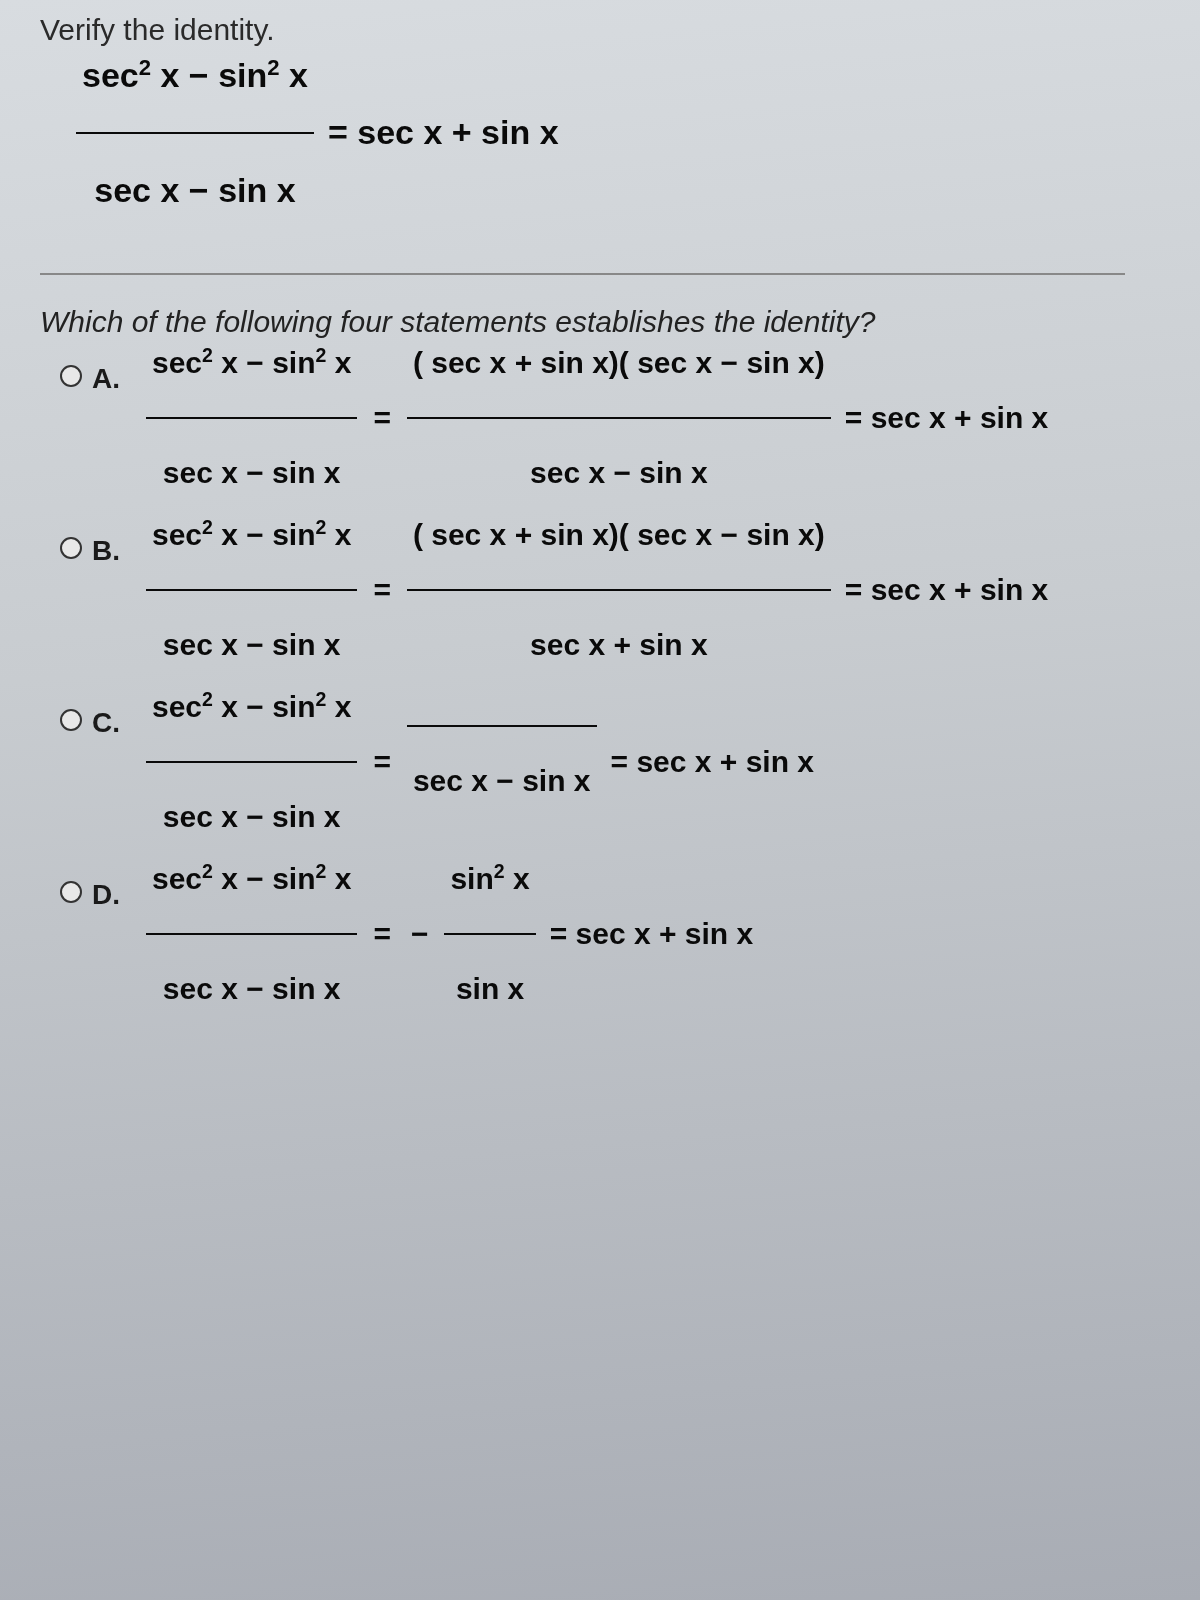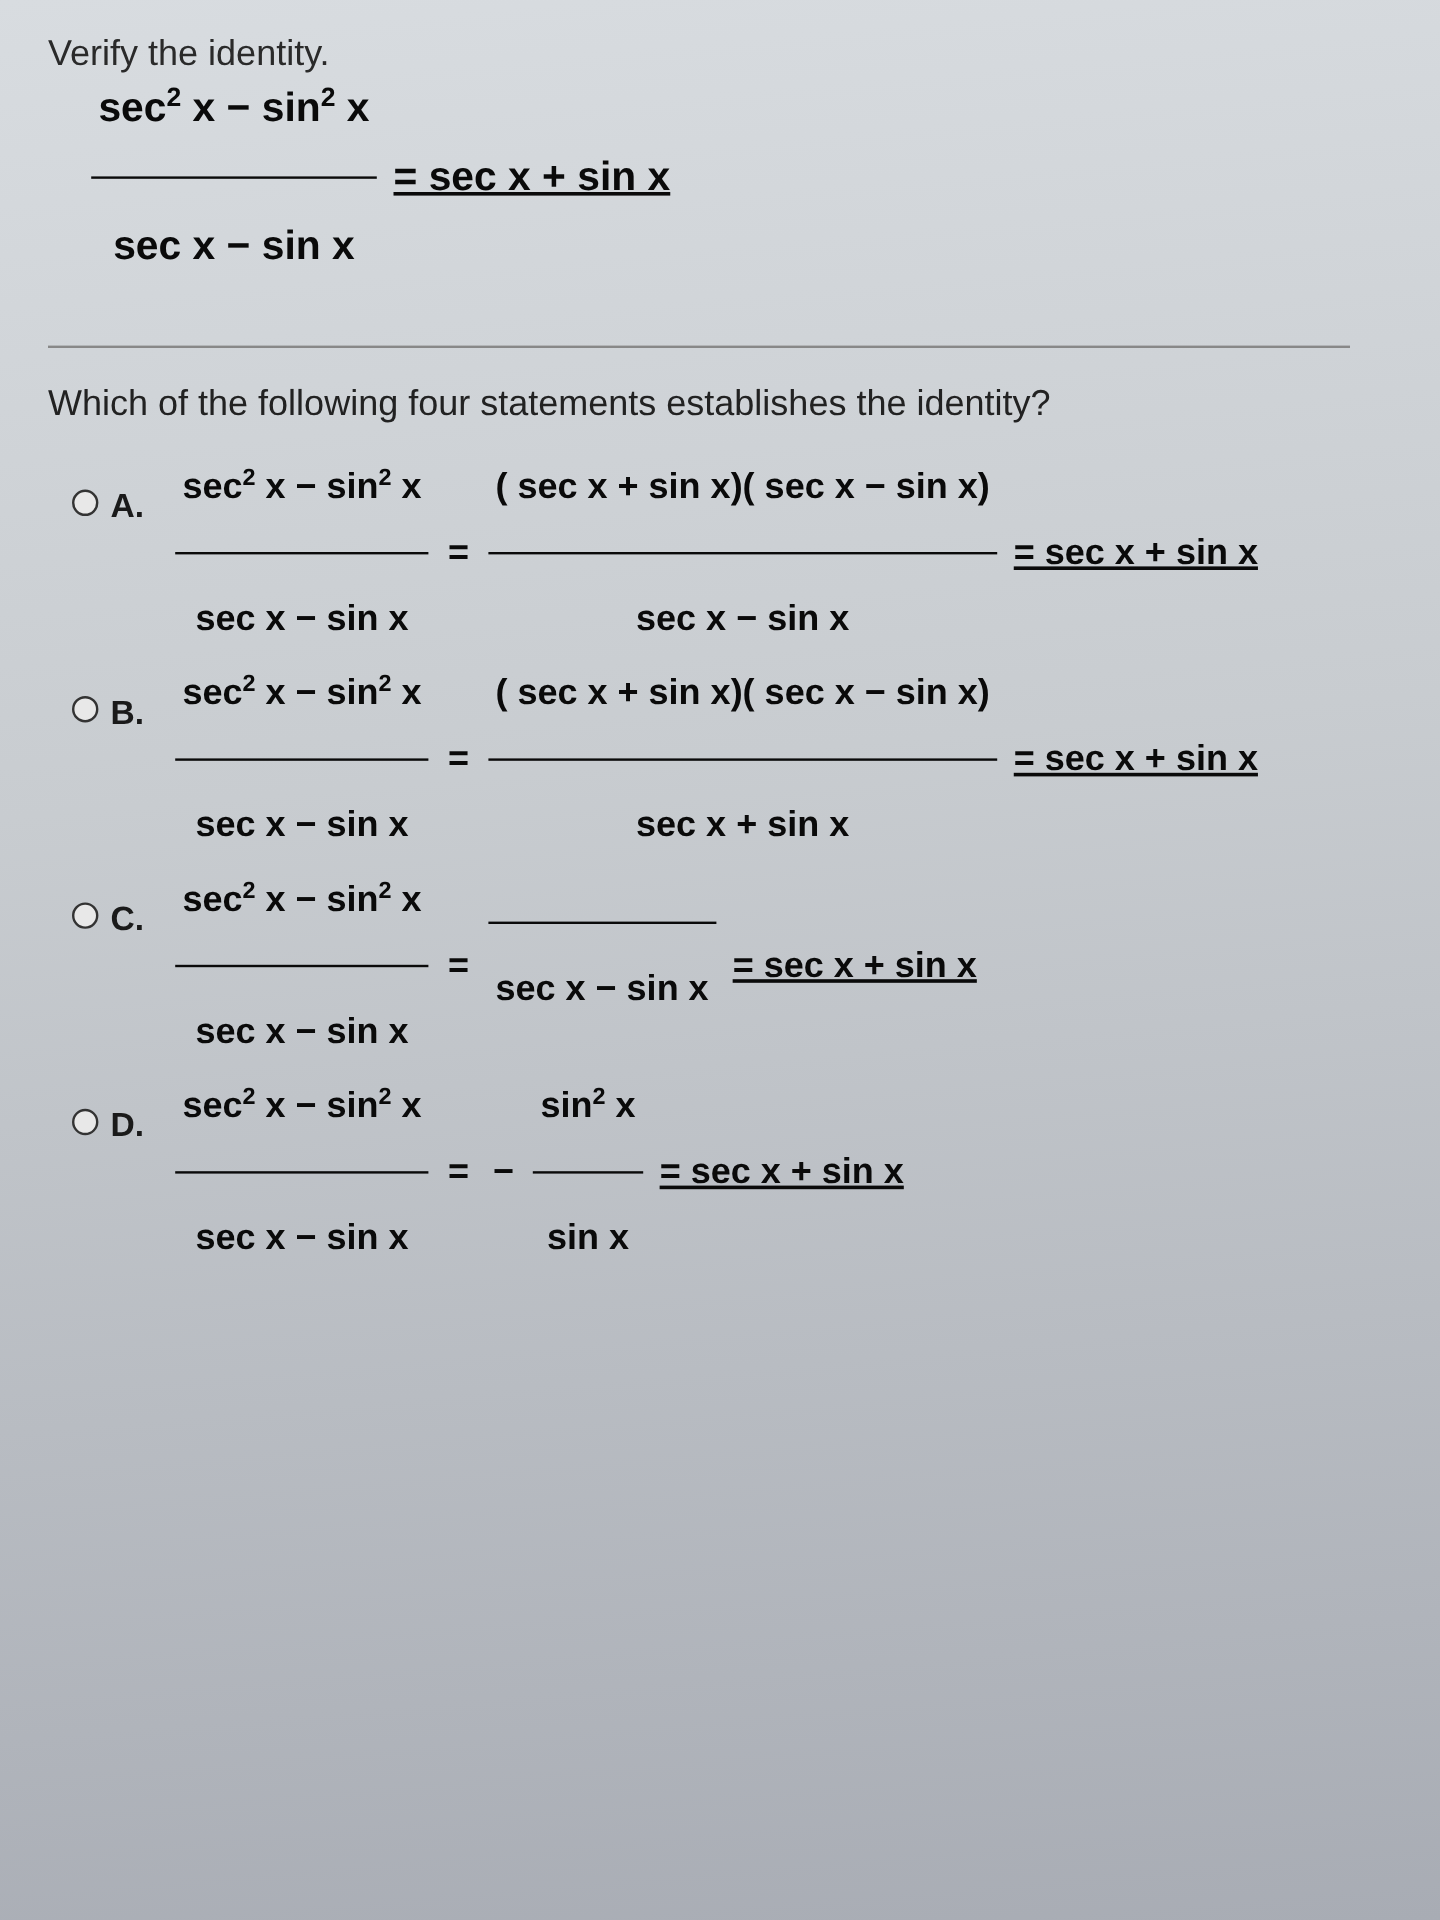--- a/index.html
+++ b/index.html
@@ -7,21 +7,21 @@
     margin: 0;
     padding: 0;
     width: 1200px;
     height: 1600px;
     background: linear-gradient(175deg, #d8dce0 0%, #c8ccd0 40%, #b8bcc2 70%, #a8acb4 100%);
     font-family: Arial, Helvetica, sans-serif;
     color: #1a1a1a;
     overflow: hidden;
   }
   .page {
-    padding: 28px 30px 30px 40px;
+    padding: 13px 30px 30px 40px;
     width: 100%;
     height: 100%;
   }
   .title {
     font-size: 30px;
     color: #2a2a2a;
     margin-bottom: 6px;
   }
   .identity-row {
     display: flex;
@@ -54,21 +54,22 @@
   sup { font-size: 0.65em; vertical-align: super; line-height: 0; }
   hr.divider {
     border: none;
     border-top: 2px solid #888;
     margin: 60px 0 30px 0;
     width: 96%;
   }
   .question {
     font-size: 30px;
     color: #222;
-    margin-bottom: 32px;
+    margin-bottom: 4px;
+    font-style: italic;
   }
   .option {
     display: flex;
     align-items: flex-start;
     margin-bottom: 22px;
     padding-left: 20px;
   }
   .radio {
     width: 22px;
     height: 22px;
@@ -89,21 +90,21 @@
   }
   .math {
     display: flex;
     align-items: center;
     font-size: 30px;
     font-weight: bold;
     color: #0a0a0a;
     flex-wrap: nowrap;
   }
   .math .frac .bar { height: 2px; }
-  .result { white-space: nowrap; margin-left: 8px; text-decoration: underline; }
+  .result { white-space: nowrap; margin-left: 8px; }
 </style>
 </head>
 <body>
 
 <div class="page">
 
   <div class="title">Verify the identity.</div>
 
   <div class="identity-row">
     <span class="frac">

